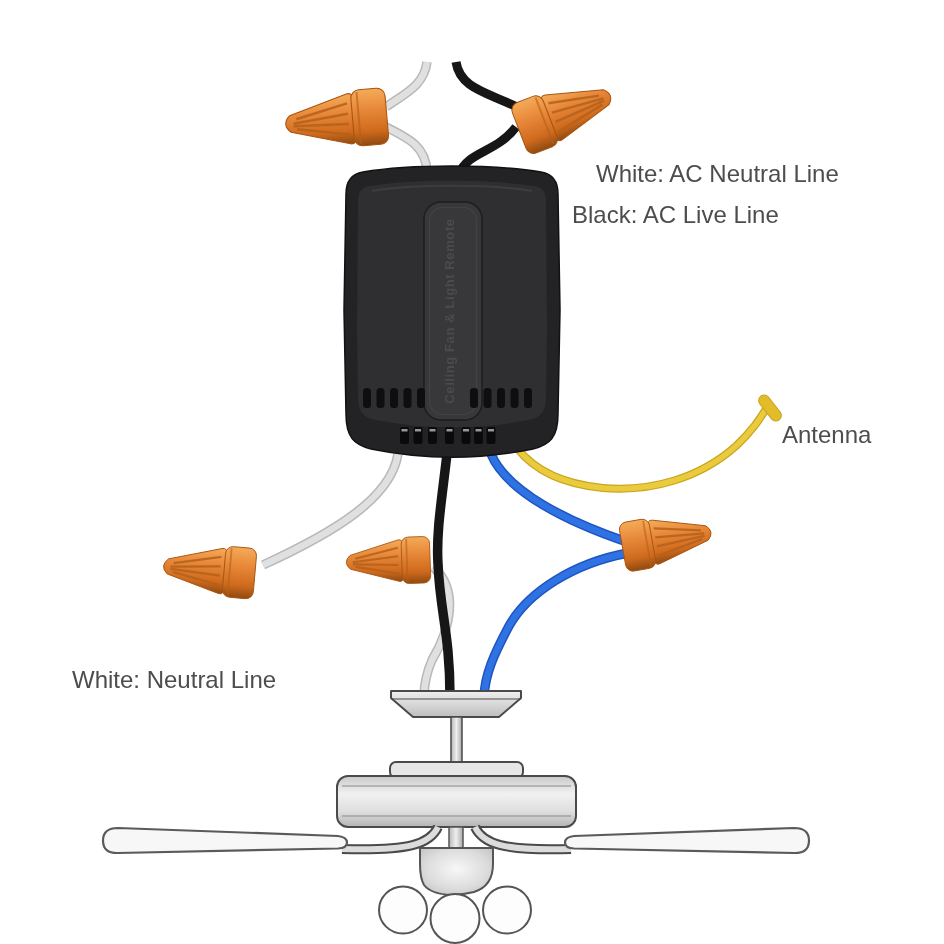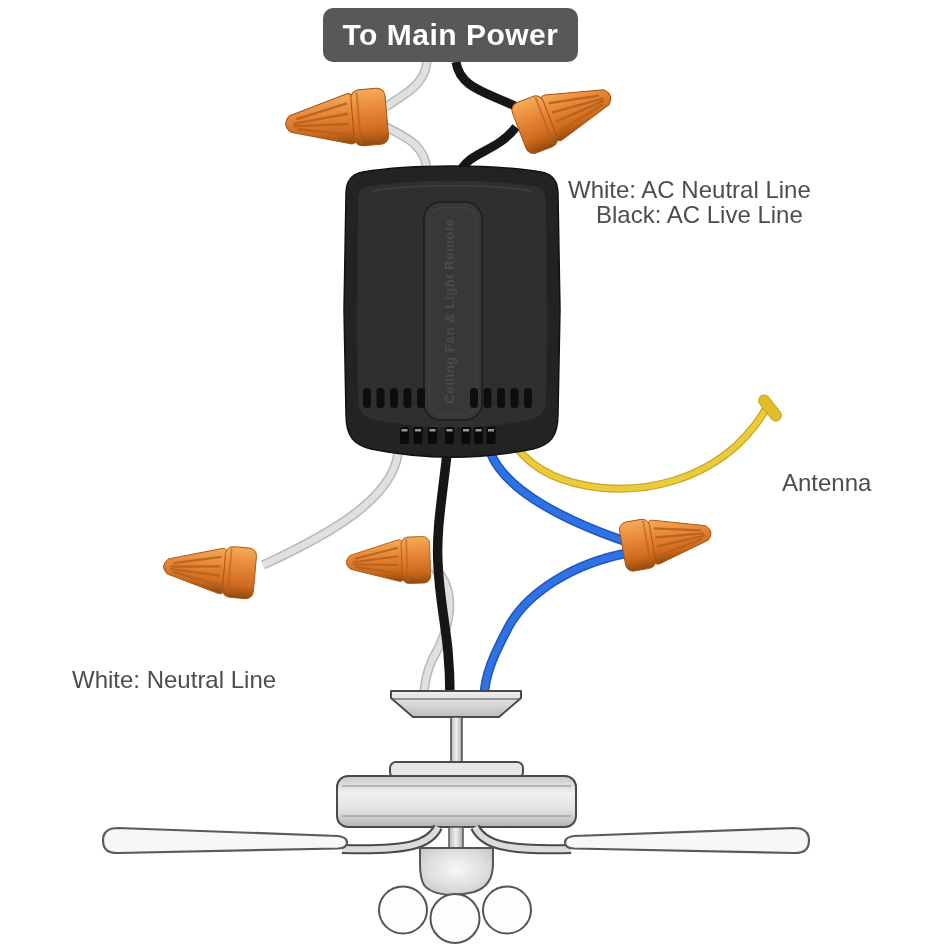--- a/index.html
+++ b/index.html
@@ -3,23 +3,23 @@
 <meta charset="utf-8">
 <style>
   html,body{margin:0;padding:0;background:#fff;}
   .stage{position:relative;width:944px;height:944px;background:#ffffff;overflow:hidden;
          font-family:"Liberation Sans", sans-serif;}
   .stage svg{position:absolute;left:0;top:0;}
   .power-label{position:absolute;left:323px;top:8px;width:255px;height:54px;
                background:#58585a;border-radius:10px;display:flex;align-items:center;justify-content:center;}
   .power-label span{color:#ffffff;font-size:30px;font-weight:700;letter-spacing:.5px;}
   .ann{position:absolute;color:#4d4d4f;font-size:24px;white-space:nowrap;}
-  .ann-tr1{left:568px;top:160px;margin-top:16px;}
-  .ann-tr2{left:596px;top:201px;}
-  .ann-antenna{left:782px;top:421px;margin-top:48px;}
+  .ann-tr1{left:596px;top:160px;}
+  .ann-tr2{left:572px;top:201px;}
+  .ann-antenna{left:782px;top:421px;}
   .ann-bl1{left:72px;top:642px;margin-top:24px;}
   .ann-bl2{left:72px;top:684px;}
   .ann-bl3{left:72px;top:725px;}
   .emboss{position:absolute;left:345px;top:300px;width:215px;height:22px;
           transform:rotate(-90deg);transform-origin:center;
           color:#4b4b4f;font-size:13px;font-weight:700;text-align:center;
           letter-spacing:.6px;white-space:nowrap;}
 </style>
 </head>
 <body>
@@ -180,23 +180,20 @@
     <rect x="449" y="827" width="14" height="33" fill="url(#rodGrad)" stroke="#555" stroke-width="1.5"></rect>
 
     <ellipse cx="403" cy="910" rx="24" ry="23.5" fill="#fdfdfd" stroke="#555" stroke-width="2"></ellipse>
     <ellipse cx="507" cy="910" rx="24" ry="23.5" fill="#fdfdfd" stroke="#555" stroke-width="2"></ellipse>
 
     <path d="M 420,848 H 493 V 864 Q 493,886 474,892 Q 462,895 451,895 Q 431,894 424,885 Q 420,878 420,864 Z" fill="url(#fitterGrad)" stroke="#555" stroke-width="2"></path>
     <ellipse cx="455" cy="918.5" rx="24.5" ry="24.5" fill="#fdfdfd" stroke="#555" stroke-width="2"></ellipse>
   </g>
 </svg>
 
-<div class="power-label">
-  <span>To Main Power</span>
-</div>
 
 <div class="ann ann-tr1">White: AC Neutral Line</div>
 <div class="ann ann-tr2">Black: AC Live Line</div>
 <div class="ann ann-antenna">Antenna</div>
 <div class="ann ann-bl1">White: Neutral Line</div>
 
 <div class="emboss">Ceiling Fan &amp; Light Remote</div>
 
 </div>
 

